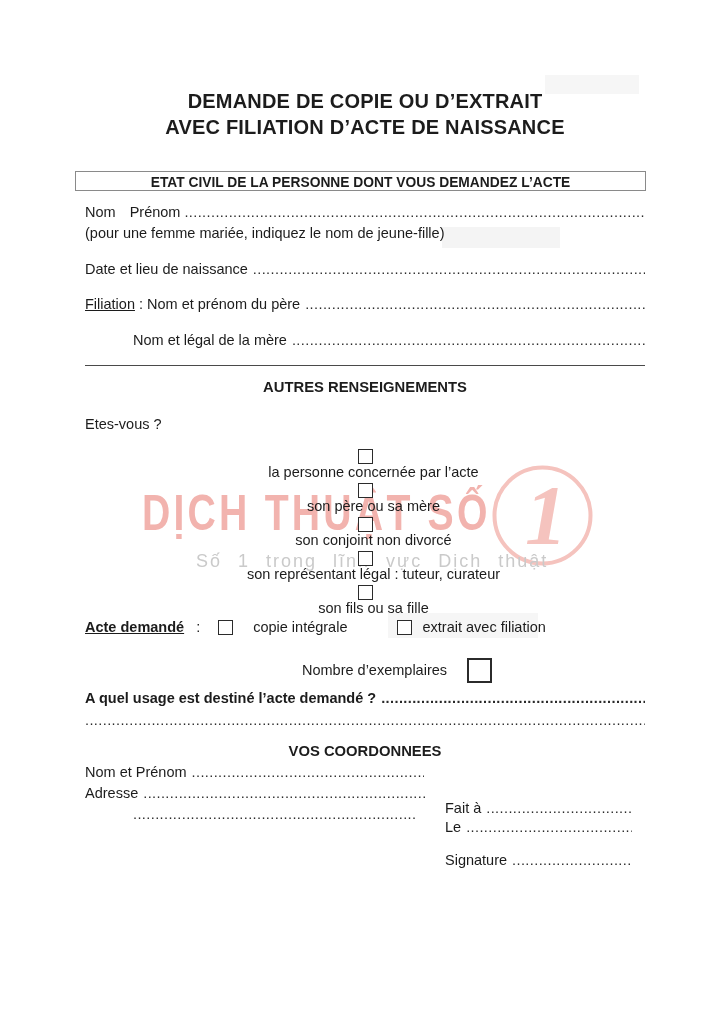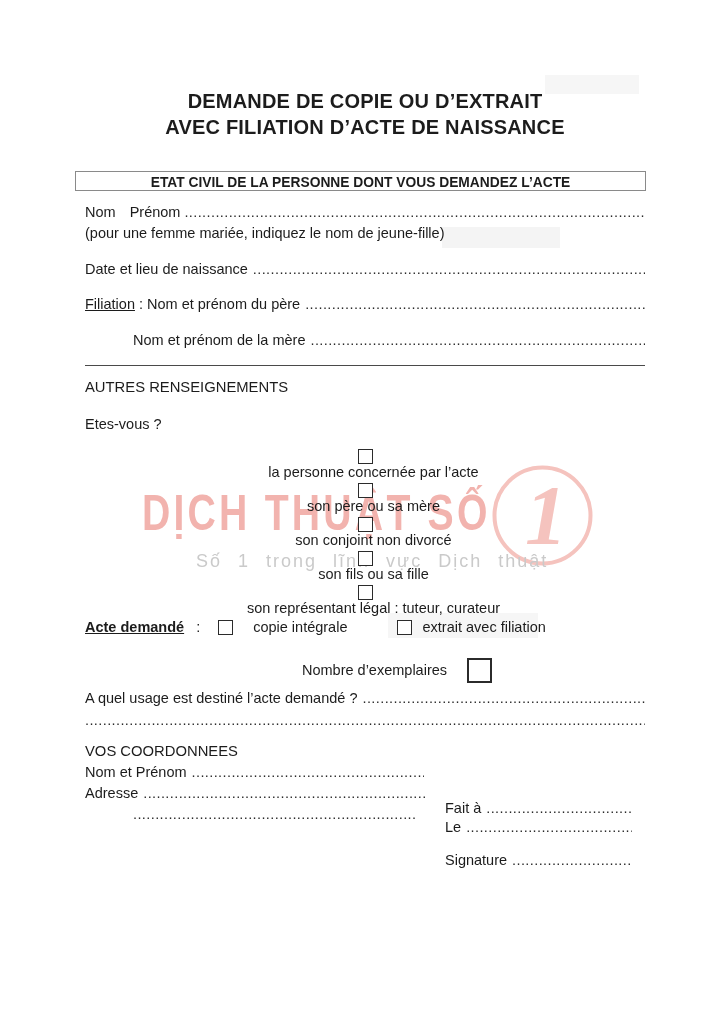--- a/index.html
+++ b/index.html
@@ -42,39 +42,39 @@
   .lbl{white-space:nowrap;}
   .u{text-decoration:underline;}
   .b{font-weight:bold;}
 
   .r-nom{margin-top:12px;}
   .r-note{margin-top:2px;}
   .r-date{margin-top:17px;}
   .r-pere{margin-top:16px;}
   .r-mere{margin-top:17px;padding-left:48px;}
   .divider{margin-top:15px;border:0;border-top:1px solid #4a4a4a;width:100%;}
-  .sec-title{margin-top:12px;text-align:left;font-weight:normal;font-size:14.8px;line-height:19px;}
+  .sec-title{margin-top:12px;text-align:center;font-weight:bold;font-size:14.8px;line-height:19px;}
   .r-q{margin-top:18px;}
 
   .cbrow{display:flex;align-items:center;margin-top:15px;height:19px;font-size:14.5px;flex-direction:column;}
   .cb{flex:0 0 auto;width:13px;height:13px;border:1.6px solid #2b2b2b;background:#fff;}
   .cb.big{width:21px;height:21px;border-width:2px;}
   .cbrow .cblabel{margin-left:17px;}
 
   .r-acte{margin-top:13px;display:flex;align-items:center;height:20px;font-size:14.5px;gap:8px;}
   .r-acte .cb{margin-left:10px;}
   .r-acte .opt1{margin-left:12px;}
   .r-acte .cb2{margin-left:42px;}
   .r-acte .opt2{margin-left:2px;}
 
   .r-nombre{margin-top:21px;display:flex;align-items:center;justify-content:center;
             transform:translateX(32px);height:24px;font-size:14.5px;}
   .r-nombre .cb{margin-left:20px;}
 
-  .r-usage{margin-top:7px;}
+  .r-usage{margin-top:7px;font-weight:bold;}
   .r-usage2{margin-top:3px;height:19px;}
   .r-vos{margin-top:12px;}
   .r-coord{margin-top:2px;}
   .r-coord .dots.fixed{width:232px;}
   .r-addr2{padding-left:48px;}
 
   .sign-block{position:absolute;left:445px;top:799px;width:187px;z-index:1;}
   .sign-block .row{margin-top:0;justify-content:space-between;}
   .sign-block .r-le{margin-top:0px;}
   .sign-block .r-sig{margin-top:14px;}
@@ -124,21 +124,21 @@
       <span class="dots" style="margin-left:5px;">............................................................................................................................................................................................................................................................................................................</span>
     </div>
 
     <div class="row r-pere">
       <span class="lbl u">Filiation</span>
       <span class="lbl" style="margin-left:4px;">: Nom et prénom du père</span>
       <span class="dots" style="margin-left:5px;">............................................................................................................................................................................................................................................................................................................</span>
     </div>
 
     <div class="row r-mere">
-      <span class="lbl">Nom et prénom de la mère</span>
+      <span class="lbl">Nom et légal de la mère</span>
       <span class="dots" style="margin-left:5px;">............................................................................................................................................................................................................................................................................................................</span>
     </div>
 
     <hr class="divider">
 
     <div class="sec-title">AUTRES RENSEIGNEMENTS</div>
 
     <div class="row r-q">Etes-vous ?</div>
 
     <div class="cbrow">
@@ -148,25 +148,25 @@
     <div class="cbrow">
       <span class="cb"></span>
       <span class="cblabel">son père ou sa mère</span>
     </div>
     <div class="cbrow">
       <span class="cb"></span>
       <span class="cblabel">son conjoint non divorcé</span>
     </div>
     <div class="cbrow">
       <span class="cb"></span>
+      <span class="cblabel">son représentant légal : tuteur, curateur</span>
+    </div>
+    <div class="cbrow">
+      <span class="cb"></span>
       <span class="cblabel">son fils ou sa fille</span>
-    </div>
-    <div class="cbrow">
-      <span class="cb"></span>
-      <span class="cblabel">son représentant légal : tuteur, curateur</span>
     </div>
 
     <div class="r-acte">
       <span class="lbl b u">Acte demandé</span>
       <span class="lbl" style="margin-left:4px;">:</span>
       <span class="cb"></span>
       <span class="lbl opt1">copie intégrale</span>
       <span class="cb cb2"></span>
       <span class="lbl opt2">extrait avec filiation</span>
     </div>

